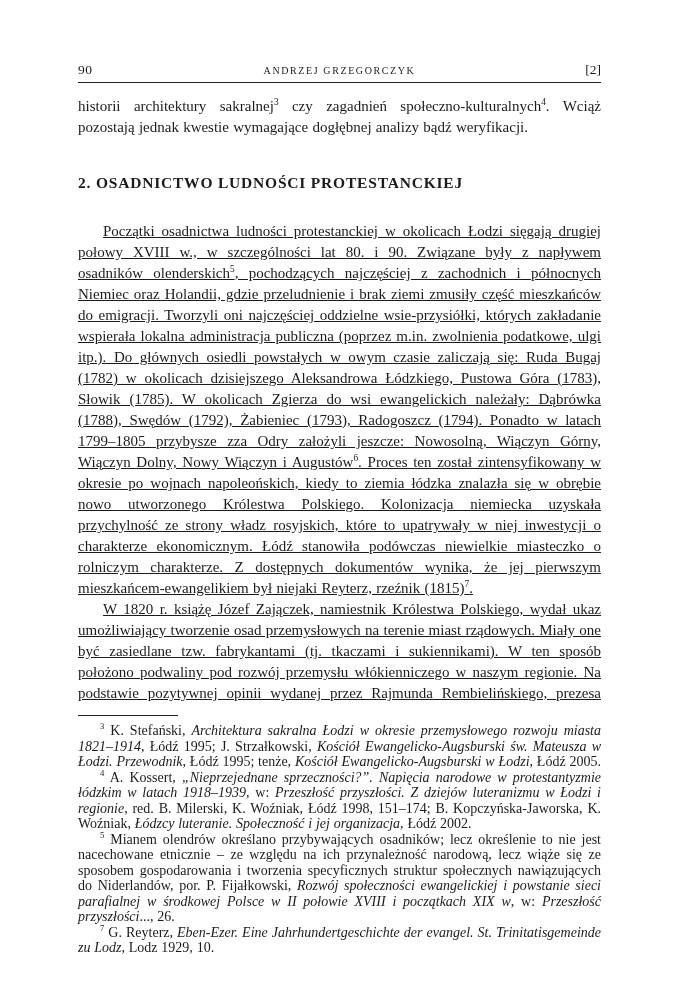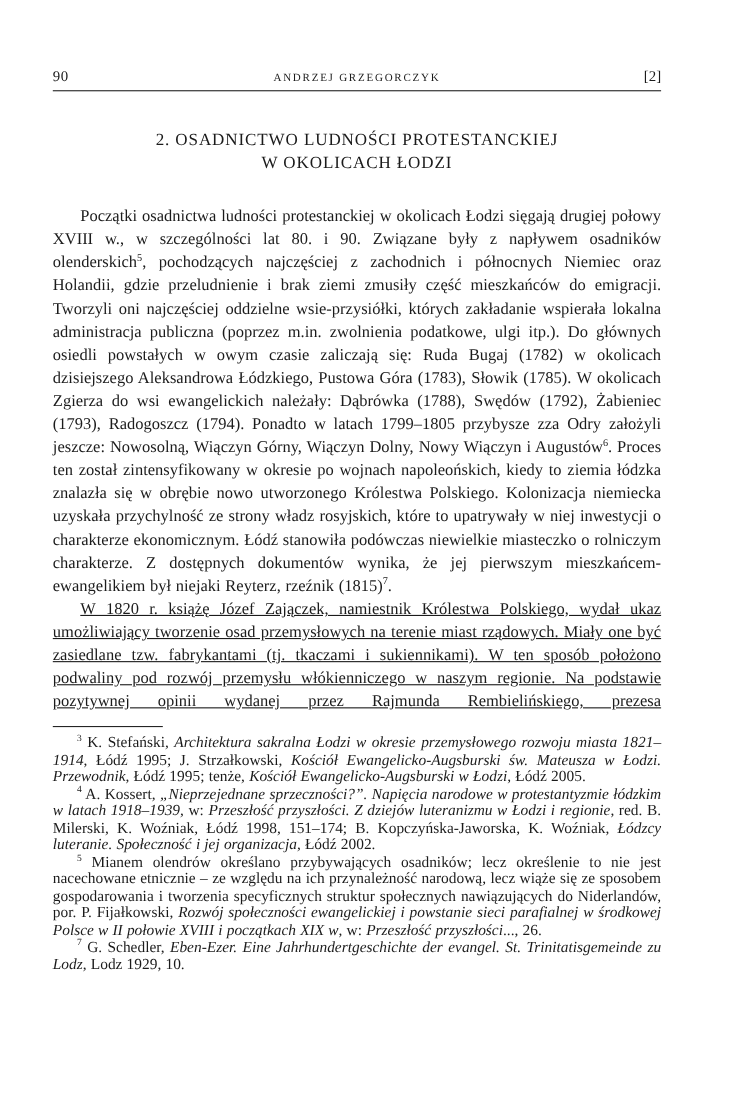--- a/index.html
+++ b/index.html
@@ -9,21 +9,21 @@
   }
   .page {
     position: relative;
     width: 678px;
     height: 1000px;
     margin: 0 auto;
     background: #ffffff;
     color: #1b1b1b;
     font-family: "Liberation Serif", "DejaVu Serif", serif;
     box-sizing: border-box;
-    padding: 62px 77px 0 48px;
+    padding: 62px 77px 0 78px;
     overflow: hidden;
   }
   
   .running-header {
     display: grid;
     grid-template-columns: 1fr auto 1fr;
     align-items: baseline;
     border-bottom: 1.4px solid #242424;
     padding-bottom: 4px;
     font-size: 13.5px;
@@ -34,35 +34,35 @@
   
   .body-text {
     margin: 0;
     font-size: 15px;
     line-height: 21px;
     text-align: justify;
     text-indent: 25px;
     word-spacing: 0.5px;
   }
   .body-text.no-indent { text-indent: 0; margin-top: 13px; }
-  .body-text.first { margin-top: 0; }
+  .body-text.first { margin-top: 0; text-decoration: underline; }
   .body-text.continued { text-align-last: justify; text-decoration: underline; }
   sup {
     font-size: 0.62em;
     line-height: 0;
     vertical-align: super;
     letter-spacing: 0;
   }
   
   .section-heading {
     margin: 34px 0 28px 0;
     font-size: 15.5px;
     line-height: 21px;
-    font-weight: normal;
-    text-align: center;
+    font-weight: bold;
+    text-align: left;
     letter-spacing: 0.8px;
   }
   
   .footnote-sep {
     width: 100px;
     height: 0;
     border-top: 1.3px solid #242424;
     margin: 11px 0 7px 0;
   }
   .footnotes p {
@@ -79,31 +79,31 @@
 <body>
 
 <div class="page">
 
   <header class="running-header">
     <span class="page-num">90</span>
     <span class="running-title">ANDRZEJ GRZEGORCZYK</span>
     <span class="pagination-mark">[2]</span>
   </header>
 
+  <p class="body-text no-indent"><span>historii architektury sakralnej</span><sup>3</sup><span> czy zagadnień społeczno-kulturalnych</span><sup>4</sup><span>. Wciąż pozostają jednak kwestie wymagające dogłębnej analizy bądź weryfikacji.</span></p>
 
   <h2 class="section-heading">
     <span>2. OSADNICTWO LUDNOŚCI PROTESTANCKIEJ</span><br>
-    <span>W OKOLICACH ŁODZI</span>
   </h2>
 
   <p class="body-text first"><span>Początki osadnictwa ludności protestanckiej w okolicach Łodzi sięgają drugiej połowy XVIII w., w szczególności lat 80. i 90. Związane były z napływem osadników olenderskich</span><sup>5</sup><span>, pochodzących najczęściej z zachodnich i północnych Niemiec oraz Holandii, gdzie przeludnienie i brak ziemi zmusiły część mieszkańców do emigracji. Tworzyli oni najczęściej oddzielne wsie-przysiółki, których zakładanie wspierała lokalna administracja publiczna (poprzez m.in. zwolnienia podatkowe, ulgi itp.). Do głównych osiedli powstałych w owym czasie zaliczają się: Ruda Bugaj (1782) w okolicach dzisiejszego Aleksandrowa Łódzkiego, Pustowa Góra (1783), Słowik (1785). W okolicach Zgierza do wsi ewangelickich należały: Dąbrówka (1788), Swędów (1792), Żabieniec (1793), Radogoszcz (1794). Ponadto w latach 1799–1805 przybysze zza Odry założyli jeszcze: Nowosolną, Wiączyn Górny, Wiączyn Dolny, Nowy Wiączyn i Augustów</span><sup>6</sup><span>. Proces ten został zintensyfikowany w okresie po wojnach napoleońskich, kiedy to ziemia łódzka znalazła się w obrębie nowo utworzonego Królestwa Polskiego. Kolonizacja niemiecka uzyskała przychylność ze strony władz rosyjskich, które to upatrywały w niej inwestycji o charakterze ekonomicznym. Łódź stanowiła podówczas niewielkie miasteczko o rolniczym charakterze. Z dostępnych dokumentów wynika, że jej pierwszym mieszkańcem-ewangelikiem był niejaki Reyterz, rzeźnik (1815)</span><sup>7</sup><span>.</span></p>
   <p class="body-text continued"><span>W 1820 r. książę Józef Zajączek, namiestnik Królestwa Polskiego, wydał ukaz umożliwiający tworzenie osad przemysłowych na terenie miast rządowych. Miały one być zasiedlane tzw. fabrykantami (tj. tkaczami i sukiennikami). W ten sposób położono podwaliny pod rozwój przemysłu włókienniczego w naszym regionie. Na podstawie pozytywnej opinii wydanej przez Rajmunda Rembielińskiego, prezesa</span></p>
 
   <div class="footnote-sep"></div>
 
   <div class="footnotes">
     <p><sup>3</sup><span> K. Stefański, </span><em>Architektura sakralna Łodzi w okresie przemysłowego rozwoju miasta 1821–1914</em><span>, Łódź 1995; J. Strzałkowski, </span><em>Kościół Ewangelicko-Augsburski św. Mateusza w Łodzi. Przewodnik</em><span>, Łódź 1995; tenże, </span><em>Kościół Ewangelicko-Augsburski w Łodzi</em><span>, Łódź 2005.</span></p>
     <p><sup>4</sup><span> A. Kossert, </span><em>„Nieprzejednane sprzeczności?”. Napięcia narodowe w protestantyzmie łódzkim w latach 1918–1939</em><span>, w: </span><em>Przeszłość przyszłości. Z dziejów luteranizmu w Łodzi i regionie</em><span>, red. B. Milerski, K. Woźniak, Łódź 1998, 151–174; B. Kopczyńska-Jaworska, K. Woźniak, </span><em>Łódzcy luteranie. Społeczność i jej organizacja</em><span>, Łódź 2002.</span></p>
     <p><sup>5</sup><span> Mianem olendrów określano przybywających osadników; lecz określenie to nie jest nacechowane etnicznie – ze względu na ich przynależność narodową, lecz wiąże się ze sposobem gospodarowania i tworzenia specyficznych struktur społecznych nawiązujących do Niderlandów, por. P. Fijałkowski, </span><em>Rozwój społeczności ewangelickiej i powstanie sieci parafialnej w środkowej Polsce w II połowie XVIII i początkach XIX w</em><span>, w: </span><em>Przeszłość przyszłości</em><span>..., 26.</span></p>
-    <p><sup>7</sup><span> G. Schedler, </span><em>Eben-Ezer. Eine Jahrhundertgeschichte der evangel. St. Trinitatisgemeinde zu Lodz</em><span>, Lodz 1929, 10.</span></p>
+    <p><sup>7</sup><span> G. Reyterz, </span><em>Eben-Ezer. Eine Jahrhundertgeschichte der evangel. St. Trinitatisgemeinde zu Lodz</em><span>, Lodz 1929, 10.</span></p>
   </div>
 
 </div>
 
 </body></html>

